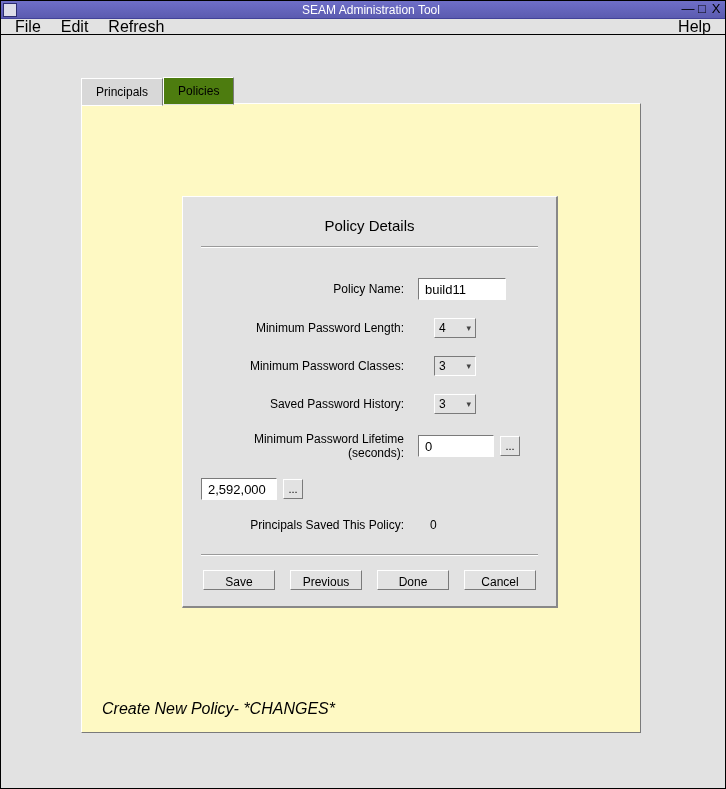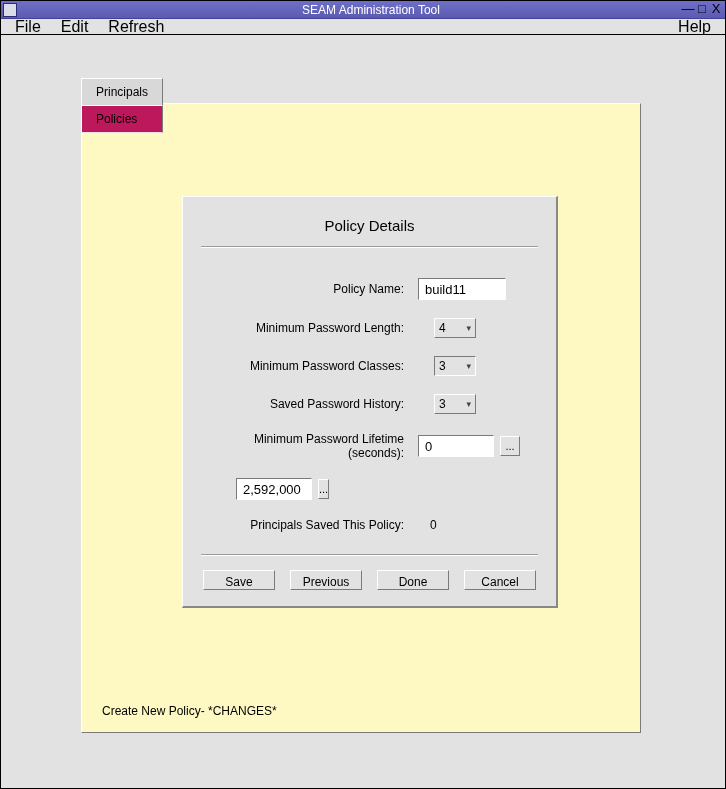--- a/index.html
+++ b/index.html
@@ -81,29 +81,28 @@
       flex: 1;
       position: relative;
       padding-top: 40px;
     }
     .tabstrip {
       position: absolute;
       left: 80px;
       top: 42px;
       display: flex;
       z-index: 2;
-      flex-direction: column;
     }
     .tab {
       font-size: 12px;
       padding: 6px 14px 6px 14px;
       border-top: 1px solid #fff;
       border-left: 1px solid #fff;
       border-right: 1px solid #7a7a7a;
-      background: #be185d;
+      background: #4d7c0f;
       position: relative;
     }
     .tab.inactive {
       border-bottom: 1px solid #fff;
       top: 1px;
       background: #d8d8d8;
     }
     .tab.active {
       border-bottom: 1px solid #e2e2e2;
       top: 0;
@@ -230,21 +229,22 @@
       background: #e2e2e2;
       font-size: 12px;
       text-align: center;
       line-height: 22px;
       cursor: default;
     }
     .status {
       position: absolute;
       left: 20px;
       bottom: 14px;
-      font-size: 12px;
+      font-size: 16px;
+      font-style: italic;
     }
   </style>
 </head>
 <body>
 
 <div class="window">
 
   <div class="titlebar">
     <div class="sys-box"></div>
     <div class="title">SEAM Administration Tool</div>
@@ -317,21 +317,21 @@
         <div class="formrow">
           <div class="label">Minimum Password Lifetime (seconds):</div>
           <div class="control">
             <input class="text-input" style="width: 76px;" type="text" value="0">
             <div class="ellipsis-btn">...</div>
           </div>
         </div>
 
         <div class="formrow">
           <div class="control">
-            <input class="text-input" style="width: 76px; margin-left: 35px;" type="text" value="2,592,000">
+            <input class="text-input" style="width: 76px;" type="text" value="2,592,000">
             <div class="ellipsis-btn">...</div>
           </div>
         </div>
 
         <div class="formrow">
           <div class="label">Principals Saved This Policy:</div>
           <div class="control">
             <span class="readonly-val">0</span>
           </div>
         </div>

